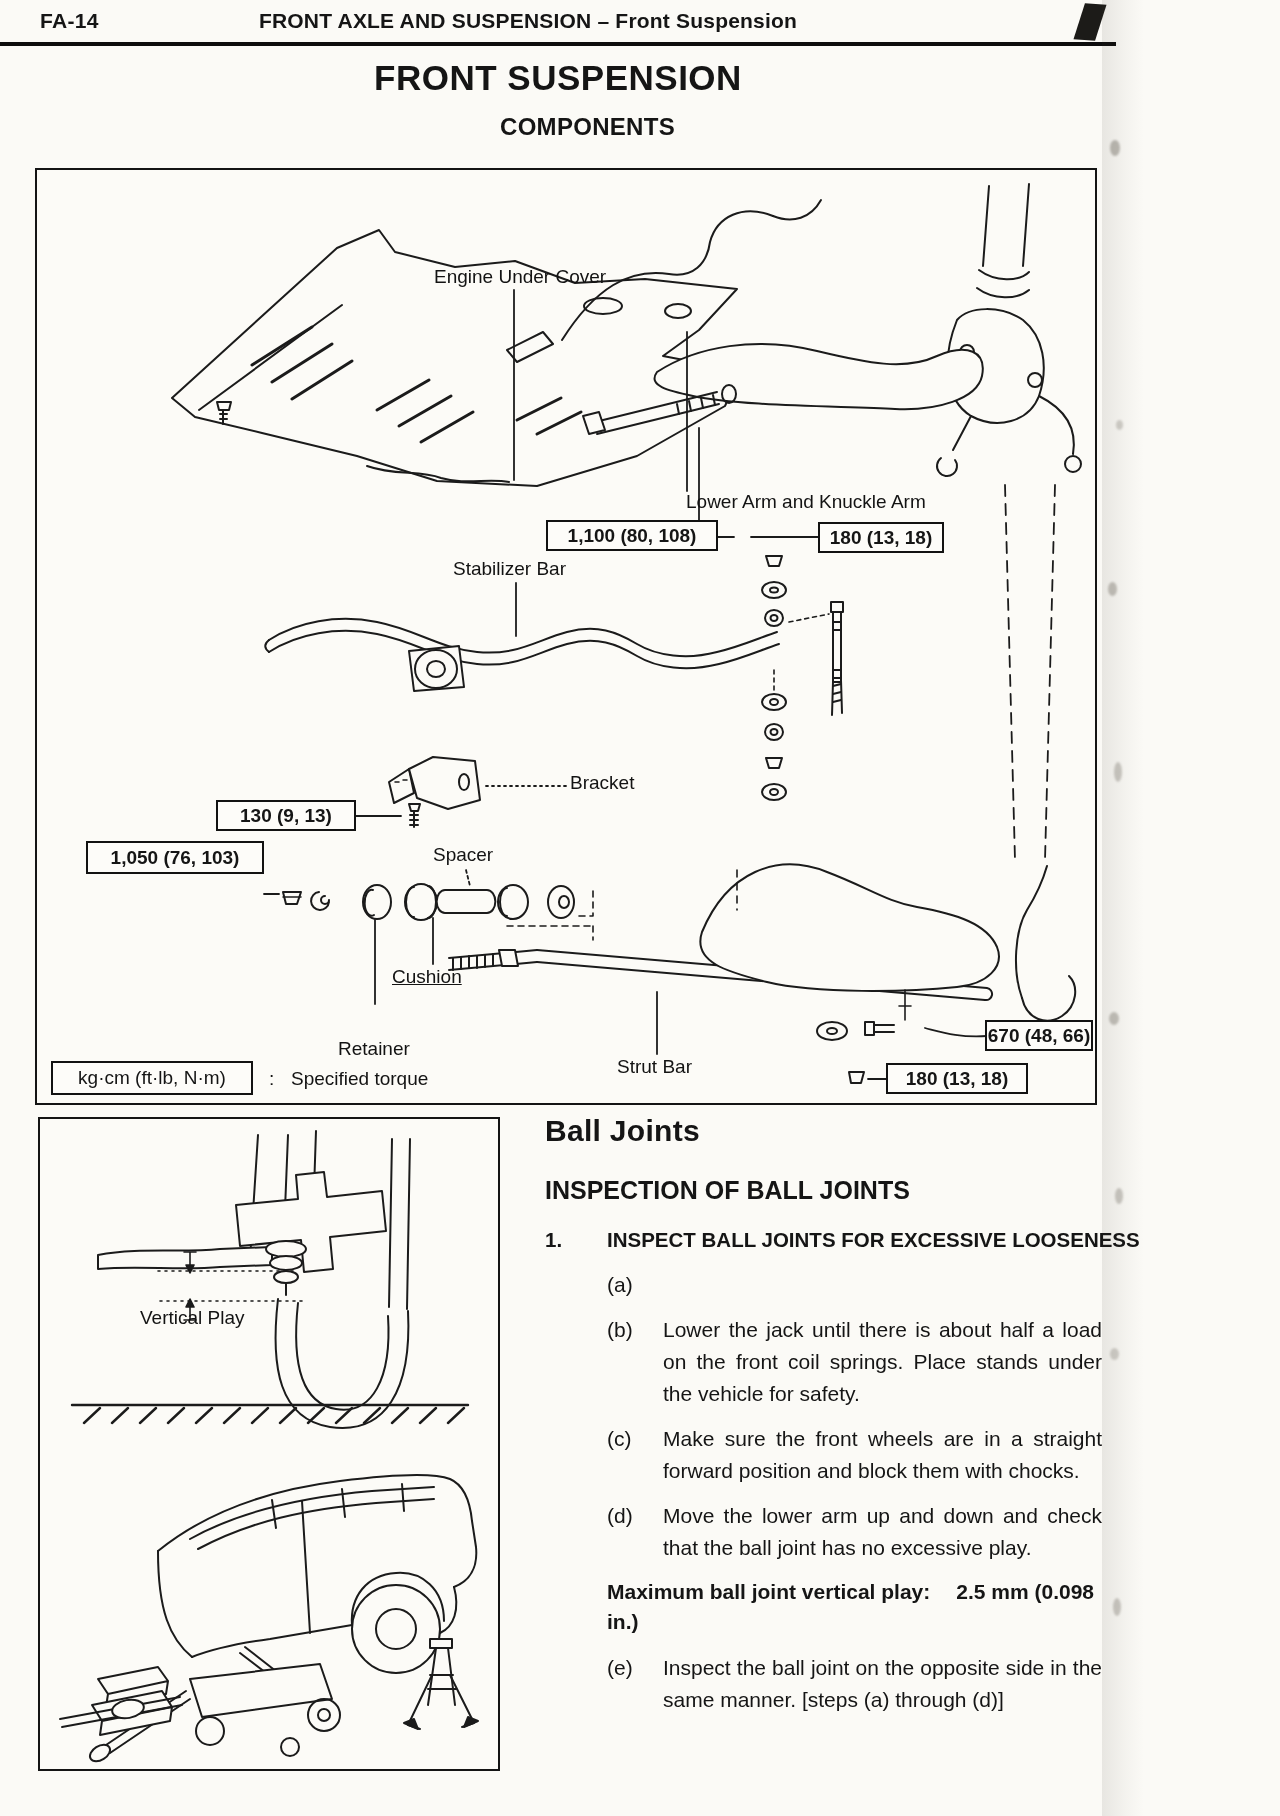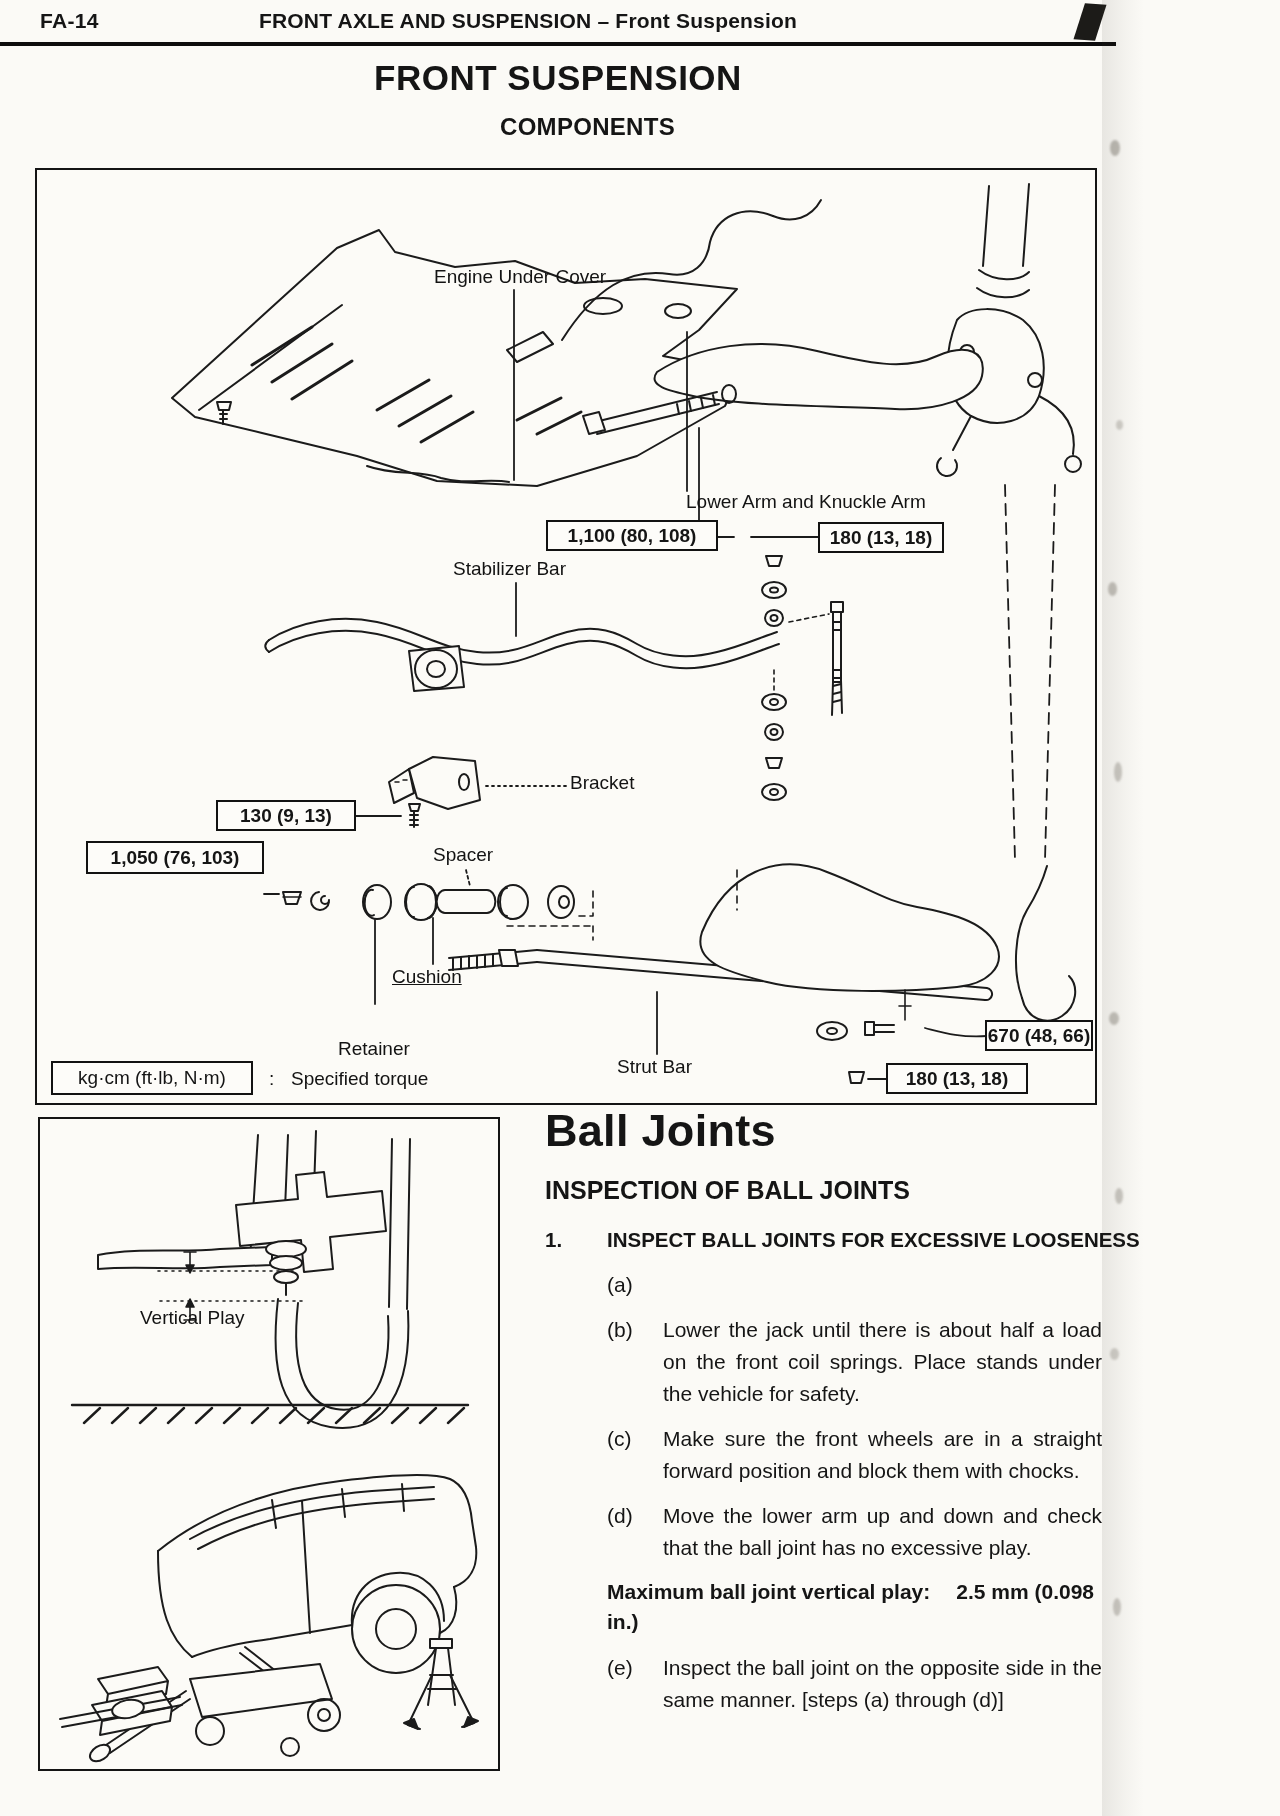--- a/index.html
+++ b/index.html
@@ -17,21 +17,21 @@
   .dlabel{position:absolute;font-size:19px;white-space:nowrap;color:#131313;}
   .tq{position:absolute;border:2.5px solid #121212;background:#fdfcf9;box-sizing:border-box;
       display:flex;align-items:center;justify-content:center;font-size:19px;font-weight:bold;
       white-space:nowrap;padding:0 6px;}
   
   .fig{position:absolute;left:38px;top:1117px;width:462px;height:654px;border:2.5px solid #141414;box-sizing:border-box;background:#fcfbf7;padding-left:36px;}
   .fig svg{position:absolute;left:0;top:0;}
   .fig-label{position:absolute;left:100px;top:188px;font-size:19px;color:#131313;}
   
   .bj{position:absolute;left:545px;top:1112px;width:557px;}
-  .bj-h2{font-size:45px;line-height:38px;font-weight:bold;margin:0 0 26px 0;letter-spacing:.3px;}
+  .bj-h2{font-size:30px;line-height:38px;font-weight:bold;margin:0 0 26px 0;letter-spacing:.3px;}
   .bj-h3{font-size:25px;line-height:28px;font-weight:bold;margin:0 0 24px 0;}
   .step{display:flex;font-size:20.5px;font-weight:bold;margin:0 0 17px 0;white-space:nowrap;}
   .step-num{width:62px;flex:none;}
   .substep{display:flex;padding-left:62px;margin:0 0 13px 0;font-size:21px;line-height:32px;}
   .sub-label{width:56px;flex:none;}
   .sub-text{flex:1;text-align:justify;}
   .spec{padding-left:62px;margin:3px 0 15px 0;font-size:21px;line-height:30px;font-weight:bold;}
   .spec-val{margin-left:26px;}
   
   .scan-edge{position:absolute;left:1102px;top:0;width:42px;height:1816px;pointer-events:none;

